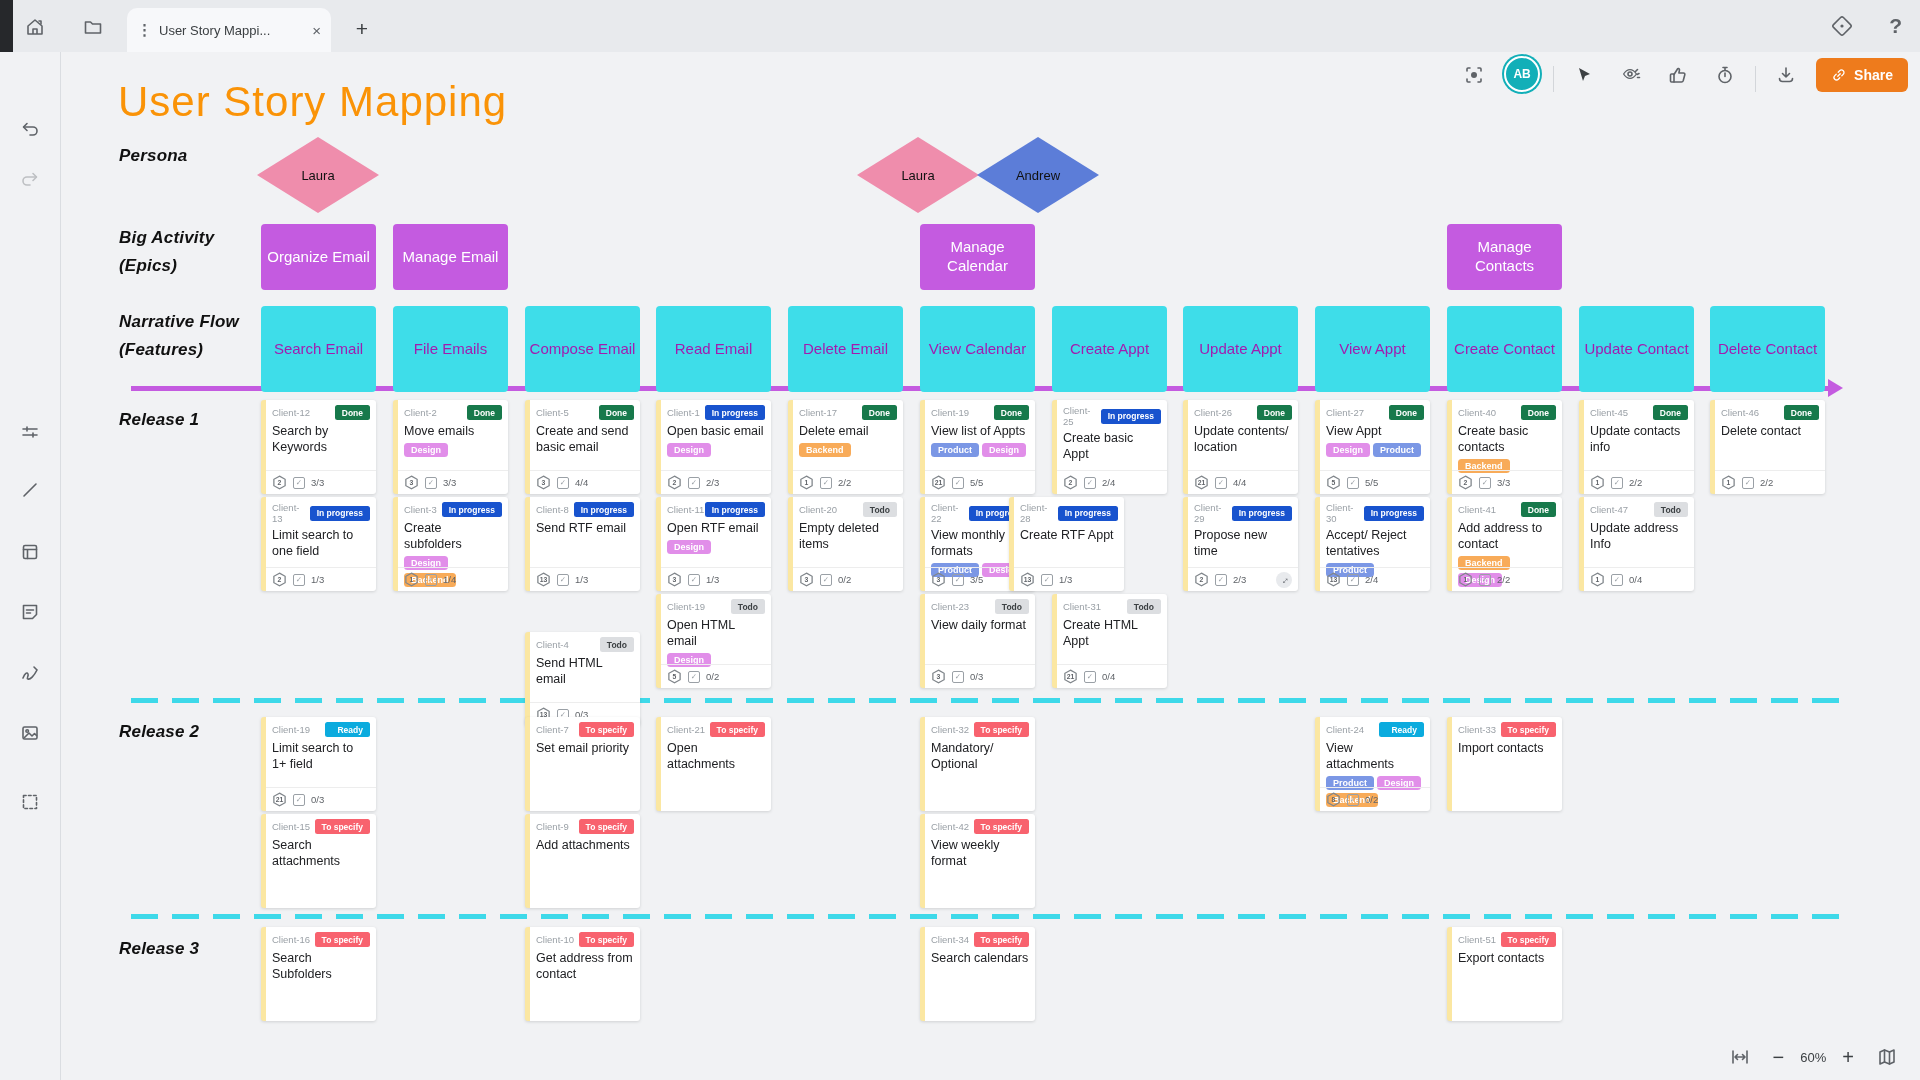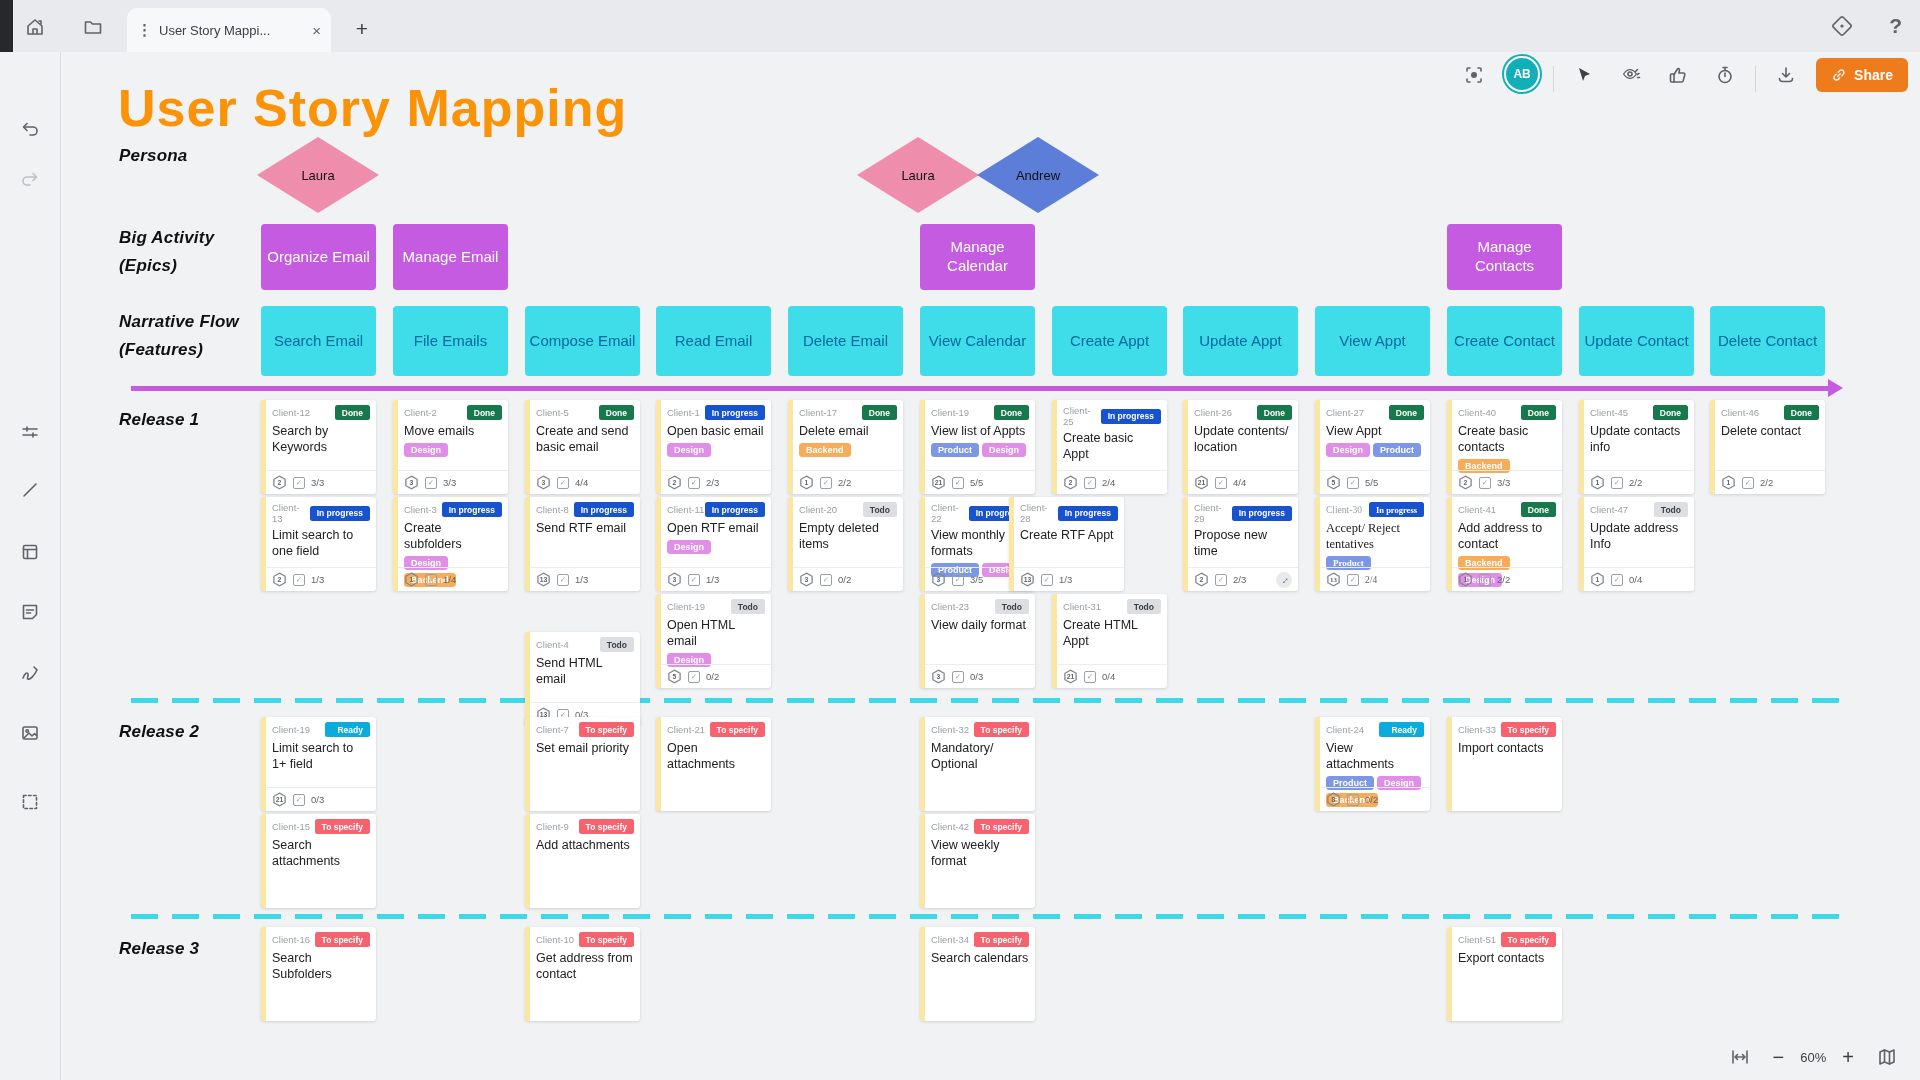--- a/index.html
+++ b/index.html
@@ -27,27 +27,27 @@
   
   .topbar{position:absolute;top:56px;right:12px;display:flex;align-items:flex-end;gap:13px;}
   .ic{width:34px;height:34px;display:flex;align-items:center;justify-content:center;border-radius:6px;}
   .sep{width:1px;height:26px;background:#d3d6da;}
   .avatar{width:32px;height:32px;border-radius:50%;background:var(--teal);color:#fff;font-size:12px;font-weight:700;display:flex;align-items:center;justify-content:center;border:2px solid #fff;box-shadow:0 0 0 2px var(--teal);}
   .share{height:34px;background:var(--share);color:#fff;border:none;border-radius:6px;font-family:"Liberation Sans",sans-serif;font-size:14px;font-weight:700;display:flex;align-items:center;gap:7px;padding:0 15px;}
   .bottombar{position:absolute;right:16px;bottom:6px;display:flex;align-items:center;gap:16px;color:#3c4043;}
   .zoomlvl{font-size:13px;color:#3c4043;}
   .pm{font-size:20px;color:#3c4043;}
   
-  .title{position:absolute;left:118px;top:78px;font-size:52px;font-weight:700;letter-spacing:1px;color:var(--orange);}
+  .title{position:absolute;left:118px;top:78px;font-size:42px;font-weight:400;letter-spacing:1px;color:var(--orange);}
   .handlbl{position:absolute;left:119px;font-style:italic;font-weight:700;font-size:17px;color:#111;letter-spacing:.2px;}
   .diamond{position:absolute;width:122px;height:76px;}
   .diamond .shape{position:absolute;inset:0;clip-path:polygon(50% 0,100% 50%,50% 100%,0 50%);}
   .diamond .dlabel{position:absolute;inset:0;display:flex;align-items:center;justify-content:center;font-size:13px;color:#111;}
   .epic{position:absolute;width:115px;height:66px;background:var(--purple);border-radius:4px;color:#fff;display:flex;align-items:center;justify-content:center;text-align:center;font-size:15px;line-height:1.25;}
-  .feature{position:absolute;width:115px;height:70px;background:var(--cyan);border-radius:4px;color:#0369a1;display:flex;align-items:center;justify-content:center;text-align:center;font-size:15px;line-height:1.25;}
+  .feature{position:absolute;width:115px;height:86px;background:var(--cyan);border-radius:4px;color:#a21caf;display:flex;align-items:center;justify-content:center;text-align:center;font-size:15px;line-height:1.25;}
   .flow-arrow{position:absolute;left:131px;top:386px;width:1698px;height:5px;background:var(--purple);}
   .flow-arrow:after{content:"";position:absolute;right:-14px;top:-7px;border-left:15px solid var(--purple);border-top:9px solid transparent;border-bottom:9px solid transparent;}
   .dashline{position:absolute;left:131px;height:5px;width:1714px;background:repeating-linear-gradient(90deg,var(--div-cyan) 0 27px,transparent 27px 41px);}
   
   .card{position:absolute;width:115px;height:94px;background:#fff;border-radius:3px;border-left:5px solid var(--stripe);box-sizing:border-box;box-shadow:0 1px 3px rgba(60,64,67,.18);padding:5px 6px;}
   .chead{display:flex;justify-content:space-between;align-items:center;}
   .cid{font-size:9.5px;color:#9aa0a6;}
   .badge{font-size:8.5px;font-weight:700;color:#fff;padding:2.5px 7px;border-radius:2.5px;white-space:nowrap;}
   .st-done{background:var(--st-done);} .st-prog{background:var(--st-prog);}
   .st-todo{background:var(--st-todo);color:#3c4043;} .st-ready{background:var(--st-ready);padding-left:12px;}
@@ -631,21 +631,21 @@
         <div class="hex">
           <svg viewBox="0 0 20 20" width="15" height="15">
             <polygon points="10,1.5 17.5,5.75 17.5,14.25 10,18.5 2.5,14.25 2.5,5.75" fill="none" stroke="#80868b" stroke-width="1.7"></polygon>
           </svg>
           <i>5</i>
         </div>
         <div class="ckbox">✓</div>
         <div class="" style="display: inline;">5/5</div>
       </div>
     </div>
-    <div class="card" style="left: 1315px; top: 497px; font-family: Liberation Serif, serif;">
+    <div class="card" style="left: 1315px; top: 497px;">
       <div class="chead">
         <div class="cid">Client-30</div>
         <div class="badge st-prog">In progress</div>
       </div>
       <div class="ctitle">Accept/ Reject tentatives</div>
       <div class="ctags">
         <div class="chip" style="background: rgb(123, 151, 229);">Product</div>
       </div>
       <div class="cfoot">
         <div class="hex">

